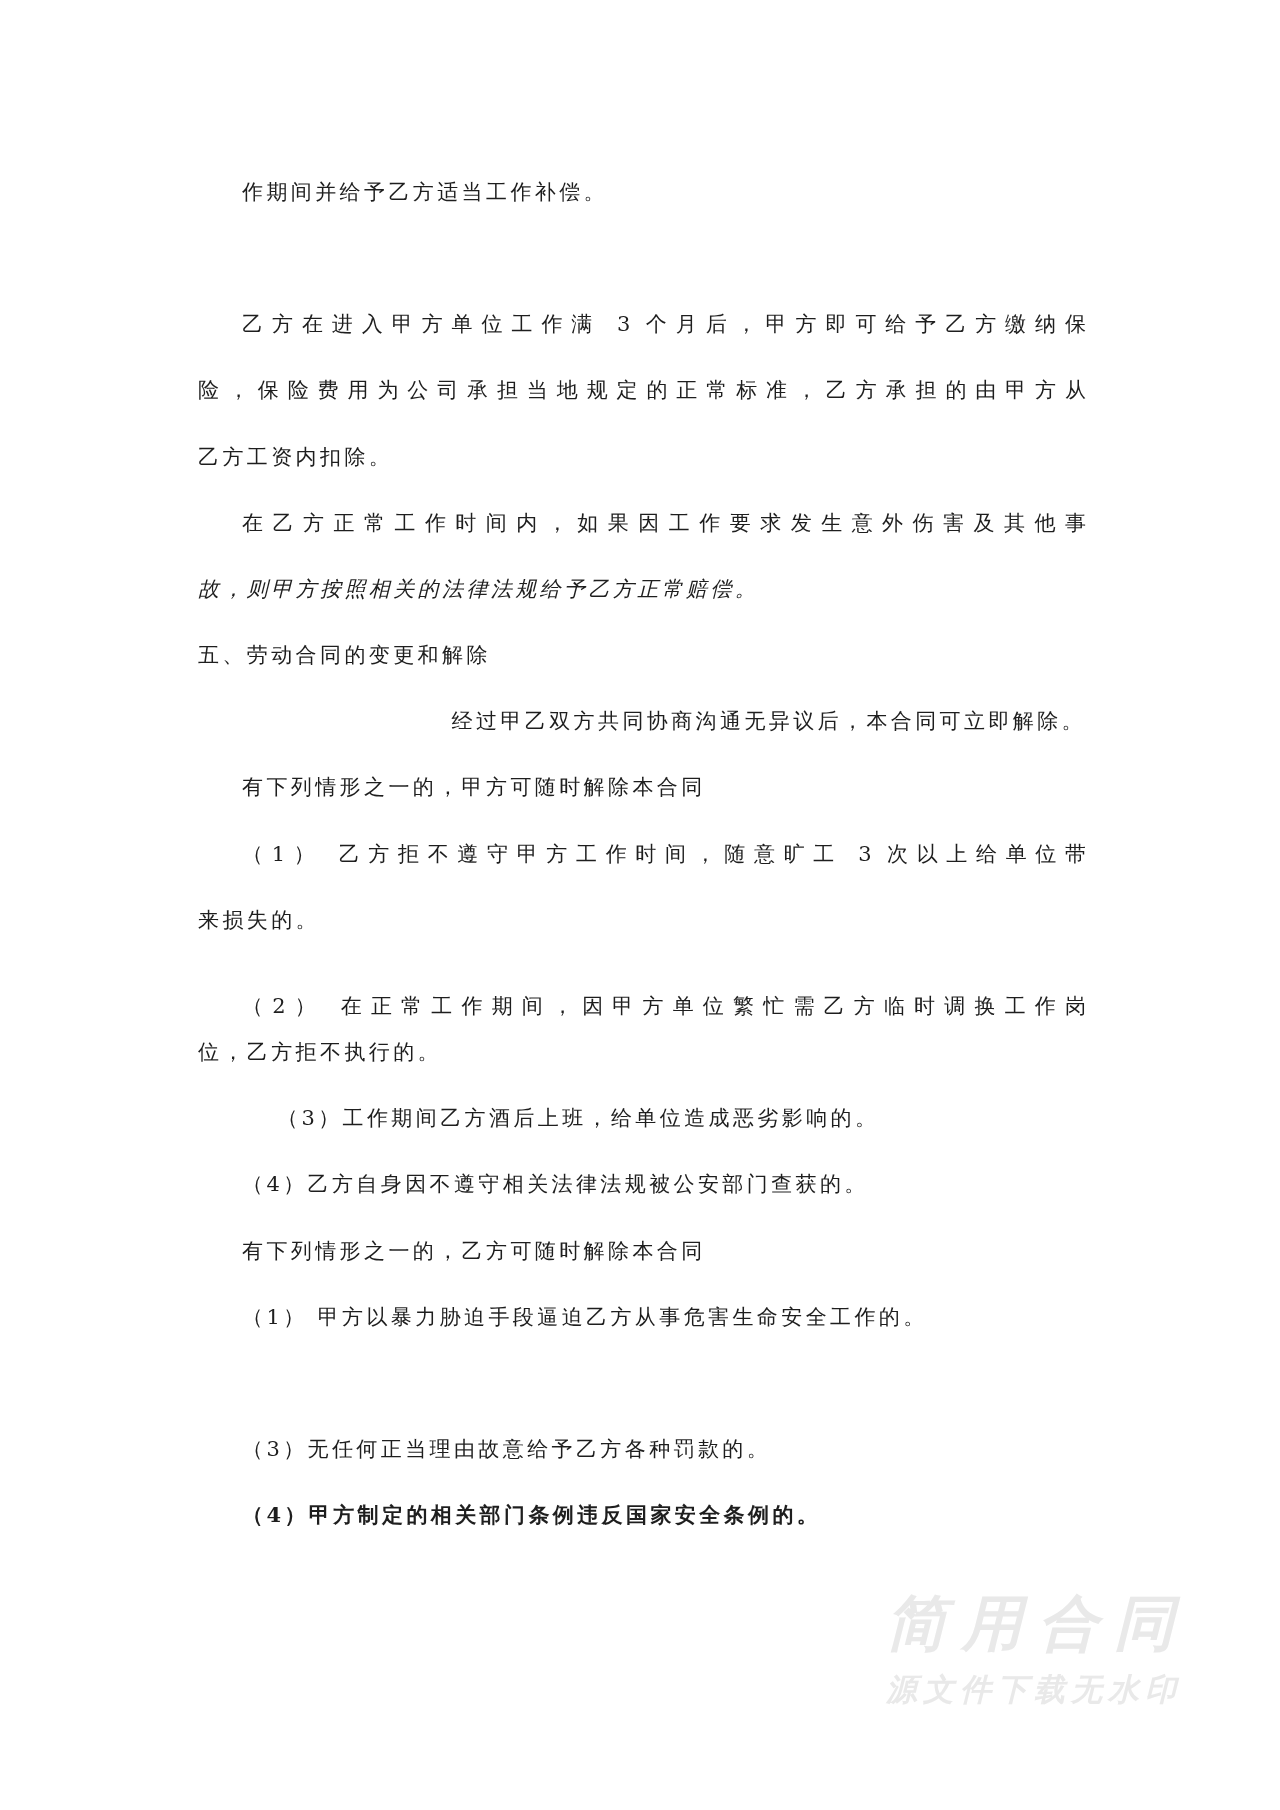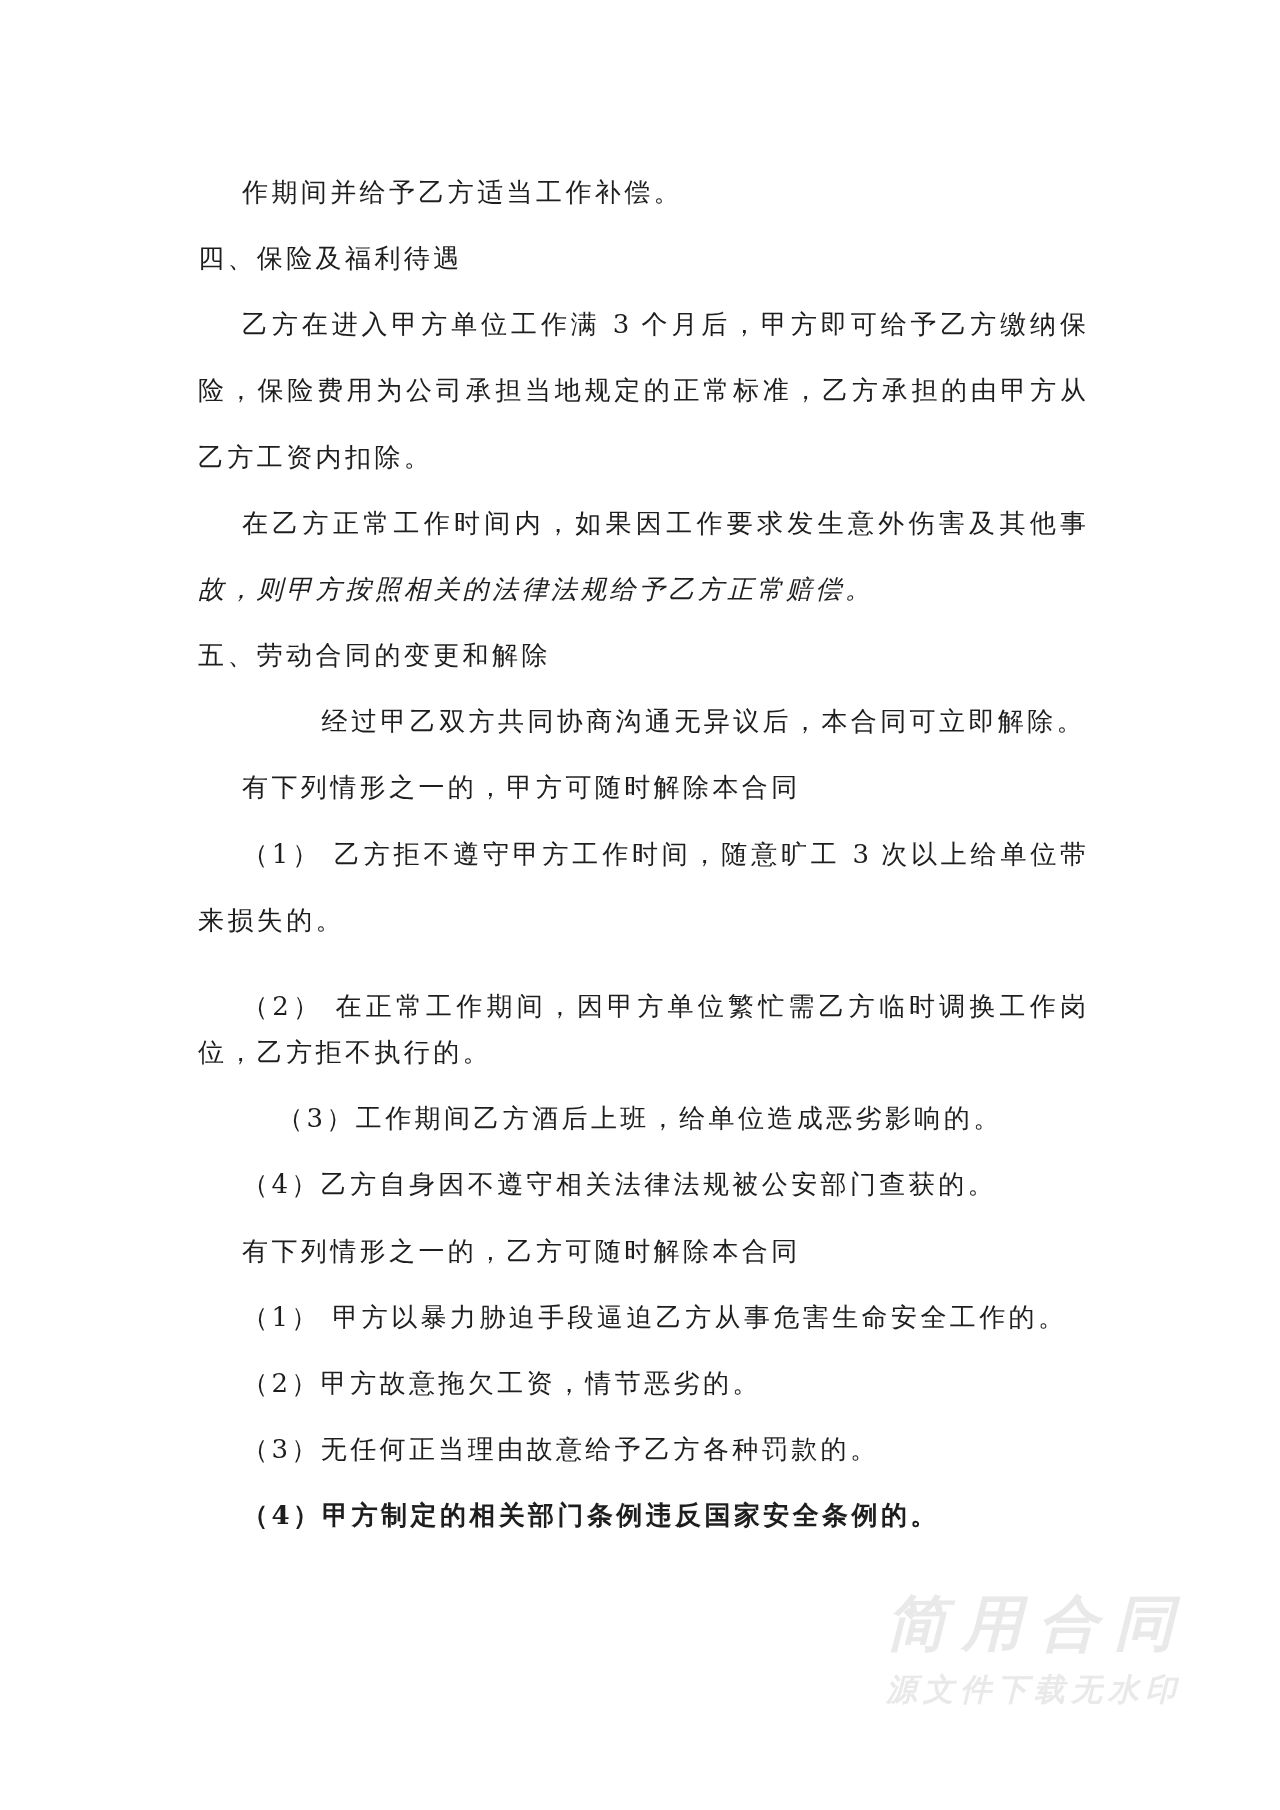--- a/index.html
+++ b/index.html
@@ -5,21 +5,21 @@
   html, body { margin: 0; padding: 0; background: #ffffff; }
   body { width: 1280px; height: 1810px; position: relative; overflow: hidden; }
   .page { position: absolute; left: 0; top: 0; width: 1280px; height: 1810px; background: #ffffff; }
   .line {
     position: absolute;
     left: 198px;
     width: 888px;
     height: 66px;
     line-height: 66px;
     font-family: "DejaVu Serif", "Liberation Serif", serif;
-    font-size: 26px;
+    font-size: 21px;
     letter-spacing: 3.4px;
     color: #1e1e1e;
     white-space: nowrap;
     font-weight: normal;
   }
   .line.indent { left: 242px; width: 844px; }
   .line.full { text-align: justify; text-align-last: justify; letter-spacing: 0; }
   .watermark {
     position: absolute;
     left: 886px;
@@ -49,38 +49,36 @@
     text-align: justify;
     text-align-last: justify;
     white-space: nowrap;
   }
 </style>
 </head>
 <body>
 
 <div class="page">
   <div class="line indent" style="top:159px;">作期间并给予乙方适当工作补偿。</div>
-  <div class="line" style="top:225px;">四、保险及福利待遇</div>
   <div class="line indent full" style="top:291px;">乙方在进入甲方单位工作满 3 个月后，甲方即可给予乙方缴纳保</div>
   <div class="line full" style="top:357px;">险，保险费用为公司承担当地规定的正常标准，乙方承担的由甲方从</div>
   <div class="line" style="top:424px;">乙方工资内扣除。</div>
   <div class="line indent full" style="top:490px;">在乙方正常工作时间内，如果因工作要求发生意外伤害及其他事</div>
   <div class="line" style="top:556px;font-style:italic;">故，则甲方按照相关的法律法规给予乙方正常赔偿。</div>
   <div class="line" style="top:622px;">五、劳动合同的变更和解除</div>
   <div class="line indent" style="top:688px;text-align:right;">经过甲乙双方共同协商沟通无异议后，本合同可立即解除。</div>
   <div class="line indent" style="top:754px;">有下列情形之一的，甲方可随时解除本合同</div>
   <div class="line indent full" style="top:821px;">（1） 乙方拒不遵守甲方工作时间，随意旷工 3 次以上给单位带</div>
   <div class="line" style="top:887px;">来损失的。</div>
   <div class="line indent full" style="top:973px;">（2） 在正常工作期间，因甲方单位繁忙需乙方临时调换工作岗</div>
   <div class="line" style="top:1019px;">位，乙方拒不执行的。</div>
   <div class="line indent" style="top:1085px;margin-left:35px;">（3）工作期间乙方酒后上班，给单位造成恶劣影响的。</div>
   <div class="line indent" style="top:1151px;">（4）乙方自身因不遵守相关法律法规被公安部门查获的。</div>
   <div class="line indent" style="top:1218px;">有下列情形之一的，乙方可随时解除本合同</div>
   <div class="line indent" style="top:1284px;">（1） 甲方以暴力胁迫手段逼迫乙方从事危害生命安全工作的。</div>
-  <div class="line indent" style="top:1350px;">（2）甲方故意拖欠工资，情节恶劣的。</div>
   <div class="line indent" style="top:1416px;">（3）无任何正当理由故意给予乙方各种罚款的。</div>
   <div class="line indent" style="top:1482px;font-weight:bold;">（4）甲方制定的相关部门条例违反国家安全条例的。</div>
 
   <div class="watermark">
     <div class="wm-title">简用合同</div>
     <div class="wm-sub">源文件下载无水印</div>
   </div>
 </div>
 
 </body></html>

